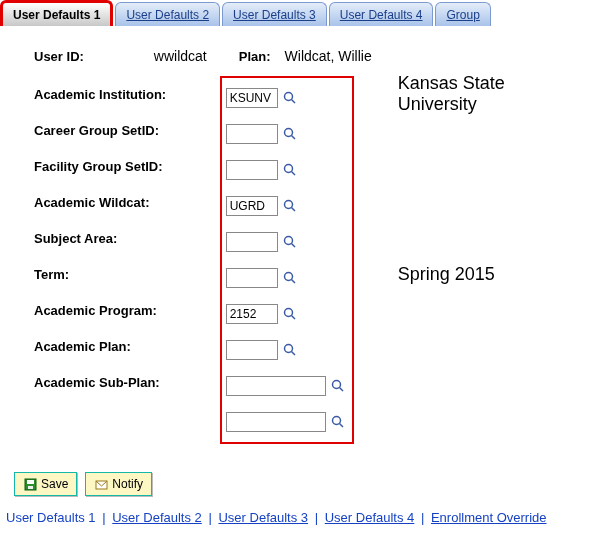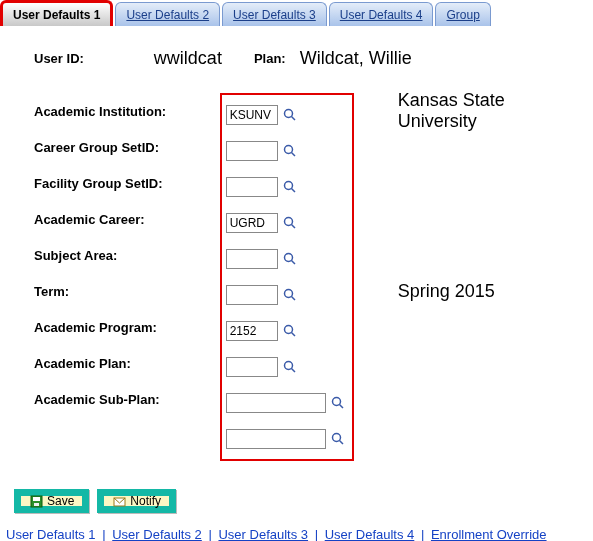--- a/index.html
+++ b/index.html
@@ -43,24 +43,24 @@
     border-bottom: none;
     margin-top: -2px;
     height: 26px;
   }
   .content {
     padding: 22px 18px 10px 34px;
   }
   .idrow {
     display: flex;
     align-items: center;
-    margin-bottom: 24px;
+    margin-bottom: 12px;
   }
   .idrow .lbl { font-weight: bold; font-size: 13px; }
-  .idrow .val { font-size: 18px; }
+  .idrow .val { font-size: 14px; }
   .fields-area {
     display: flex;
   }
   .labels-col {
     width: 200px;
     display: flex;
     flex-direction: column;
   }
   .labels-col .flabel {
     height: 36px;
@@ -116,21 +116,21 @@
     display: flex;
     gap: 8px;
   }
   .btn {
     display: inline-flex;
     align-items: center;
     gap: 4px;
     height: 24px;
     padding: 0 8px;
     background: #fdf7c4;
-    border: 7px solid #14b8a6;
+    border: 1px solid #14b8a6;
     font-size: 12px;
     cursor: pointer;
     box-shadow: 1px 1px 0 #bbb;
   }
   .btn .icon-slot {
     width: 14px; height: 14px;
     display: inline-flex; align-items: center; justify-content: center;
   }
   .bottom-links {
     padding: 4px 6px;
@@ -171,21 +171,21 @@
     <span style="width:14px"></span>
     <span class="val">Wildcat, Willie</span>
   </div>
 
   <div class="fields-area">
 
     <div class="labels-col">
       <div class="flabel">Academic Institution:</div>
       <div class="flabel">Career Group SetID:</div>
       <div class="flabel">Facility Group SetID:</div>
-      <div class="flabel">Academic Career:</div>
+      <div class="flabel">Academic Wildcat:</div>
       <div class="flabel">Subject Area:</div>
       <div class="flabel">Term:</div>
       <div class="flabel">Academic Program:</div>
       <div class="flabel">Academic Plan:</div>
       <div class="flabel">Academic Sub-Plan:</div>
     </div>
 
     <div class="inputs-col">
       <div class="input-row">
         <input type="text" class="w-short" value="KSUNV" style="">

